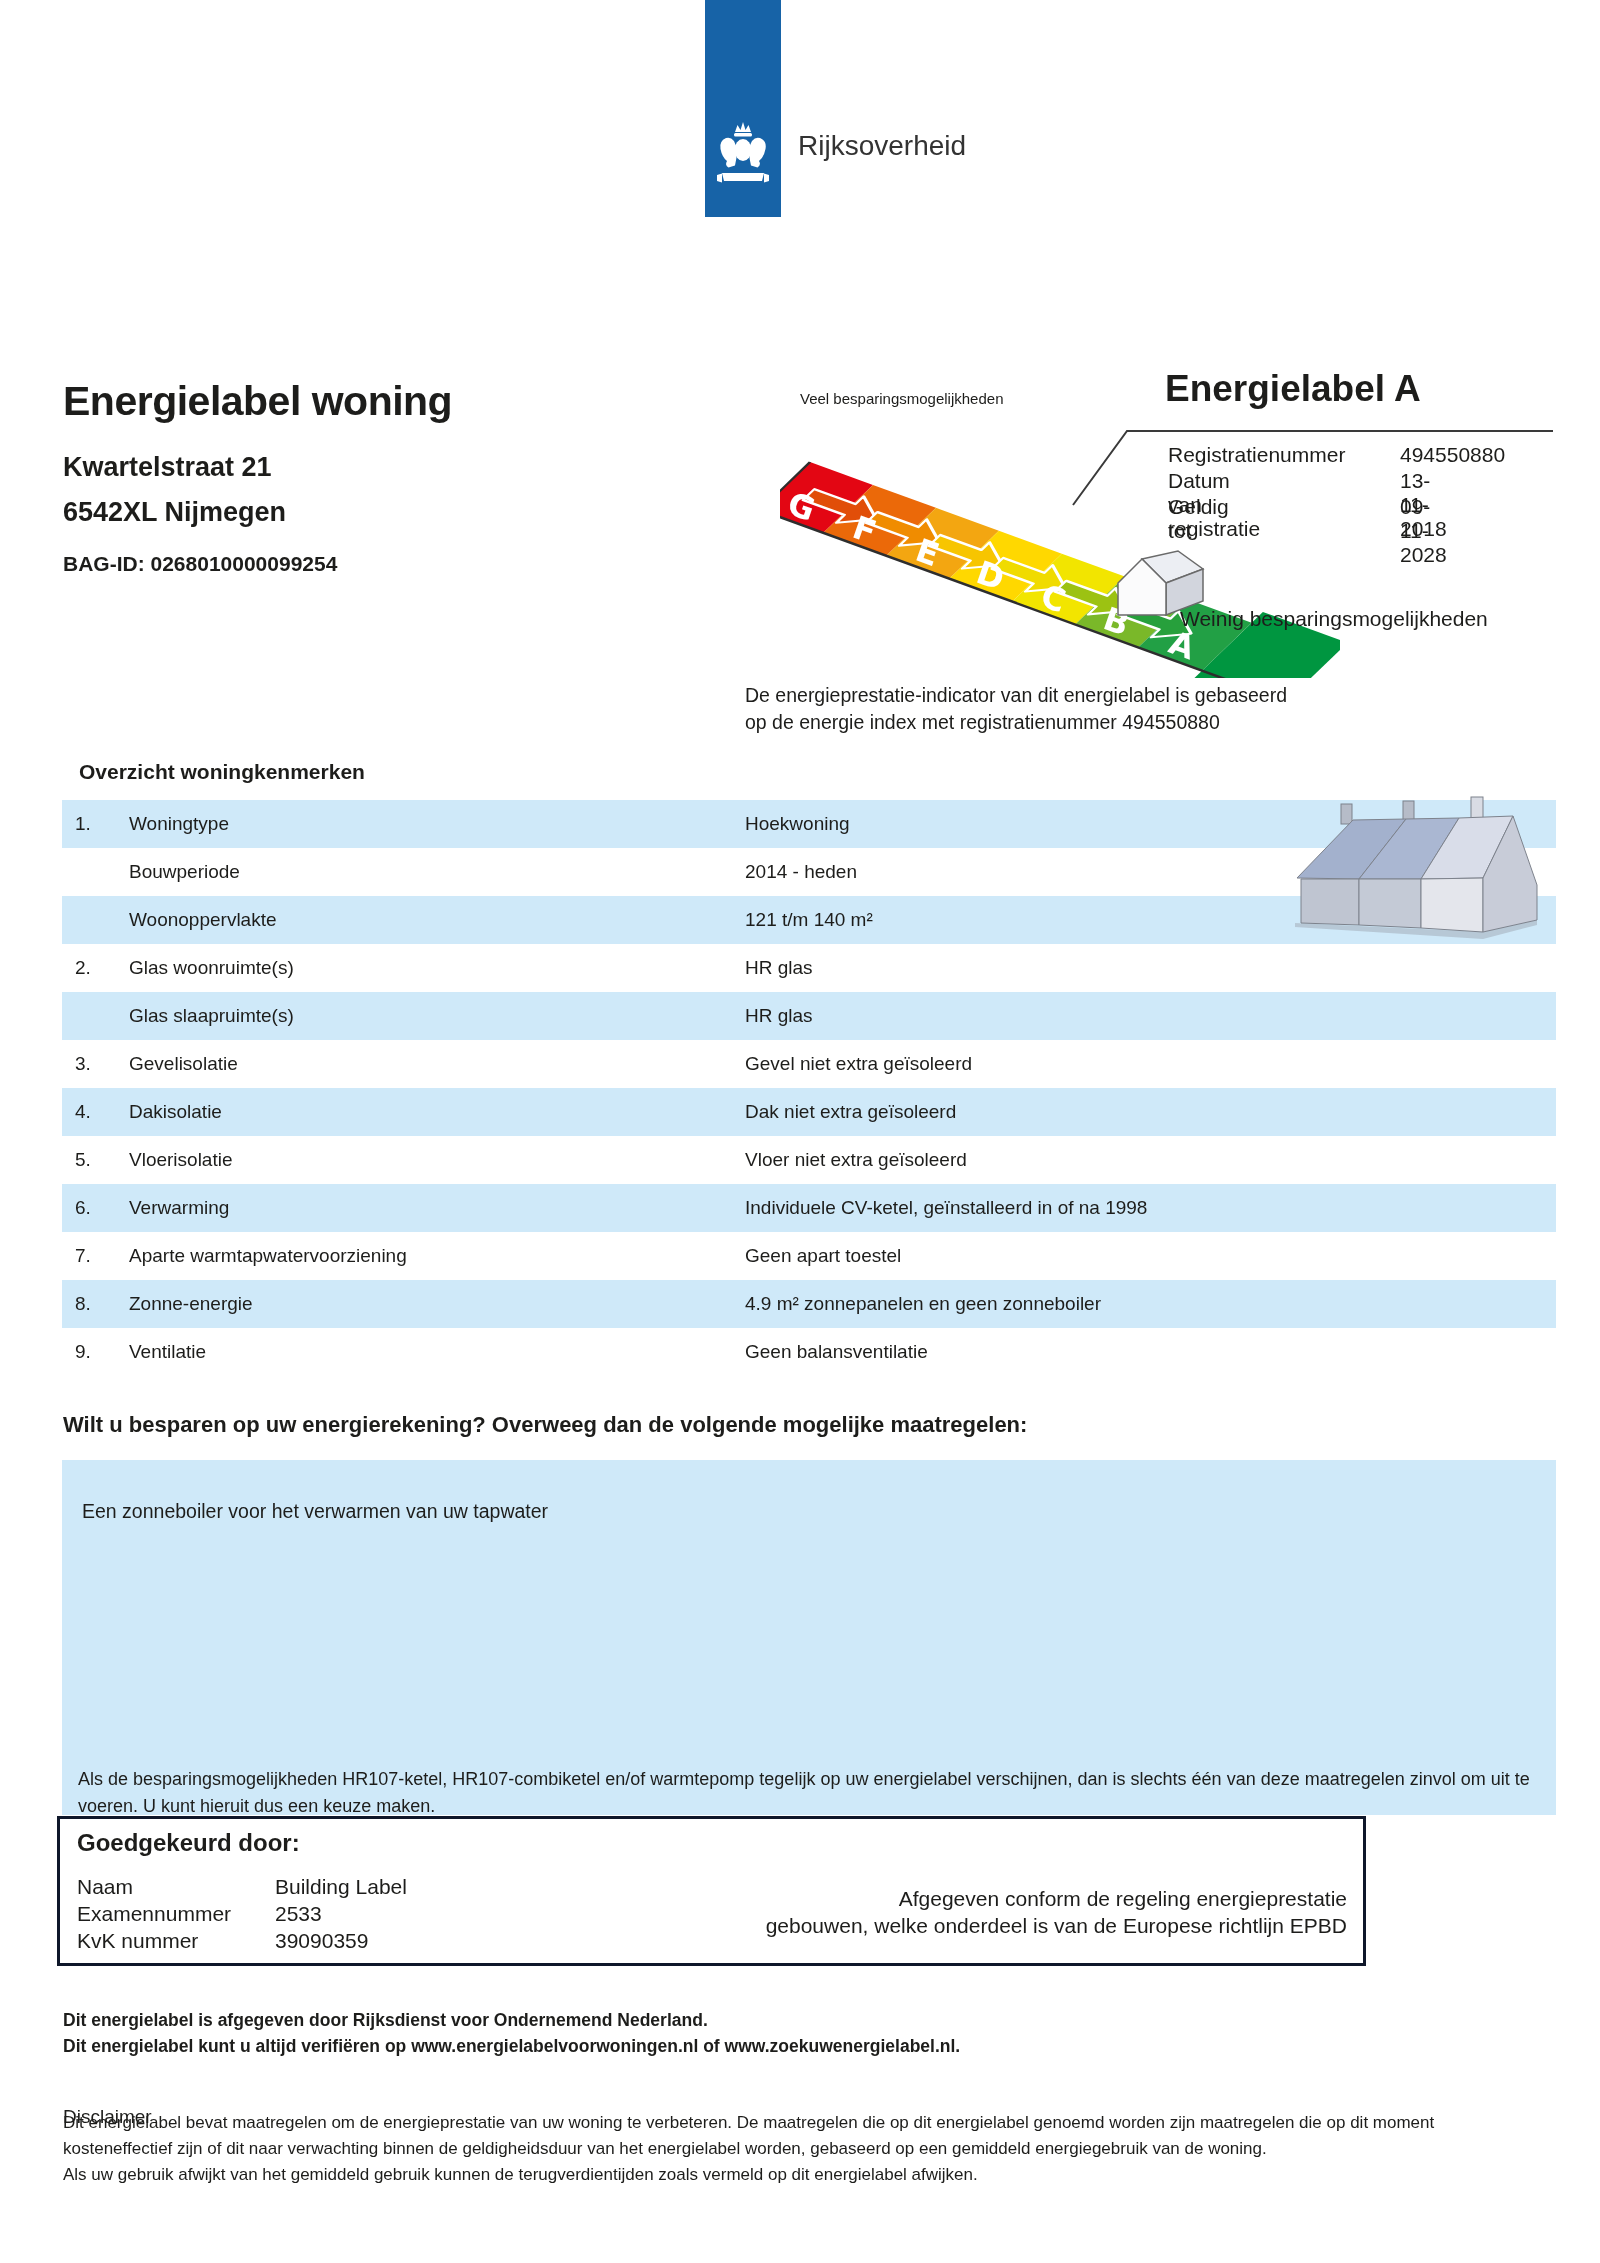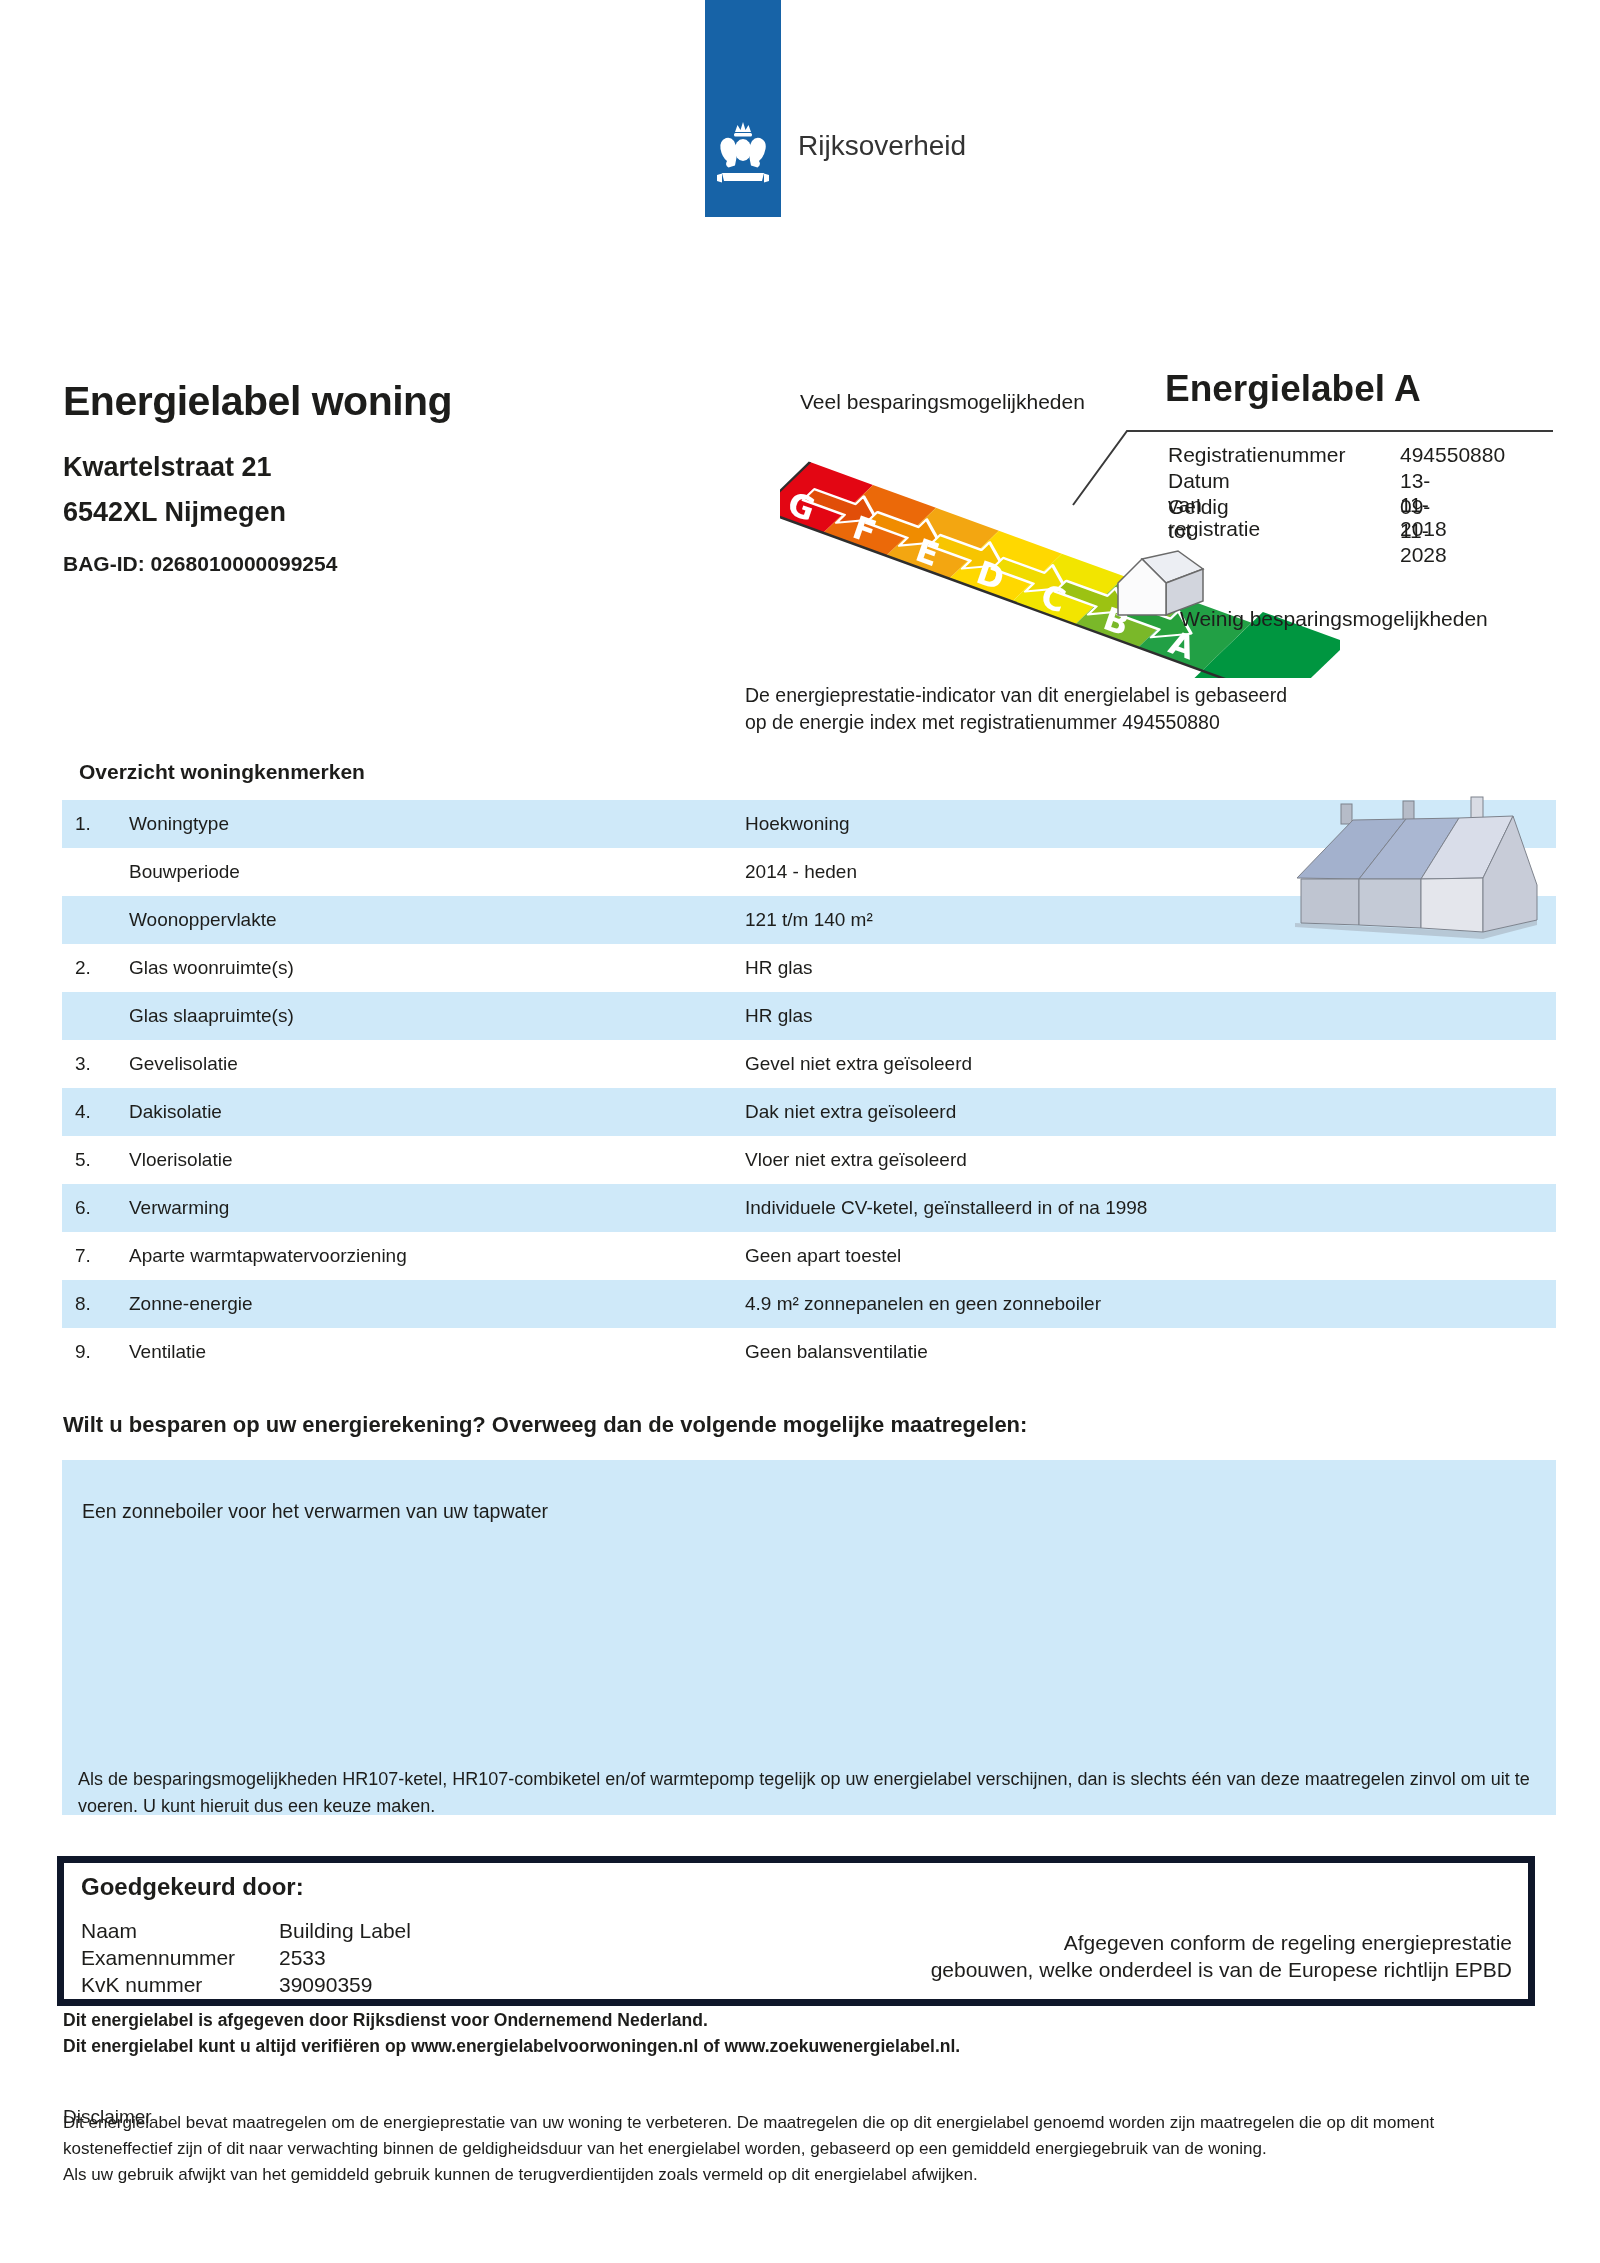--- a/index.html
+++ b/index.html
@@ -12,21 +12,21 @@
 
   
   .banner{left:705px;top:0;width:76px;height:217px;background:#1763a7;}
   .logo-text{left:798px;top:130px;font-size:28px;color:#333;}
   .h1{left:63px;top:378px;font-size:41px;font-weight:bold;letter-spacing:-0.5px;}
   .addr1{left:63px;top:452px;font-size:27px;font-weight:bold;}
   .addr2{left:63px;top:497px;font-size:27px;font-weight:bold;}
   .bagid{left:63px;top:552px;font-size:21px;font-weight:bold;}
 
   
-  .veel{left:800px;top:390px;font-size:21px;}
+  .veel{left:800px;top:390px;font-size:15px;}
   .weinig{left:1180px;top:607px;font-size:21px;}
   .elabel-a{left:1165px;top:368px;font-size:37px;font-weight:bold;}
   .reg-row{font-size:21px;}
   .reg-label{position:absolute;left:1168px;}
   .reg-value{position:absolute;left:1400px;}
   .indicator{left:745px;top:682px;font-size:19.5px;line-height:27px;}
 
   
   .tbl-head{left:63px;top:760px;font-size:21px;font-weight:bold;margin-left:16px;}
   .tbl{left:62px;top:800px;width:1494px;}
@@ -36,21 +36,21 @@
   .t-label{width:616px;flex:none;}
   .t-value{flex:1;}
 
   
   .m-head{left:63px;top:1412px;font-size:22px;font-weight:bold;}
   .m-box{left:62px;top:1460px;width:1494px;height:355px;background:#cfe9f9;}
   .m-item{position:absolute;left:20px;top:40px;font-size:19.5px;}
   .m-note{left:78px;top:1766px;width:1460px;font-size:18px;line-height:27px;}
 
   
-  .ap-box{left:57px;top:1856px;width:1478px;height:150px;border:7px solid #0f172a;box-sizing:border-box;}
+  .ap-box{left:57px;top:1816px;width:1309px;height:150px;border:3px solid #0f172a;box-sizing:border-box;}
   .ap-head{position:absolute;left:17px;top:10px;font-size:24px;font-weight:bold;}
   .ap-label{position:absolute;left:17px;font-size:21px;text-align:center;}
   .ap-value{position:absolute;left:215px;font-size:21px;}
   .ap-conform{position:absolute;right:16px;top:66px;font-size:21px;text-align:right;line-height:27px;}
 
   
   .f1{left:63px;top:2010px;font-size:17.5px;font-weight:bold;}
   .f2{left:63px;top:2036px;font-size:17.5px;font-weight:bold;}
   .disc-h{left:63px;top:2082px;font-size:19px;margin-top:24px;}
   .disc-t{left:63px;top:2110px;width:1500px;font-size:17px;line-height:26px;}

